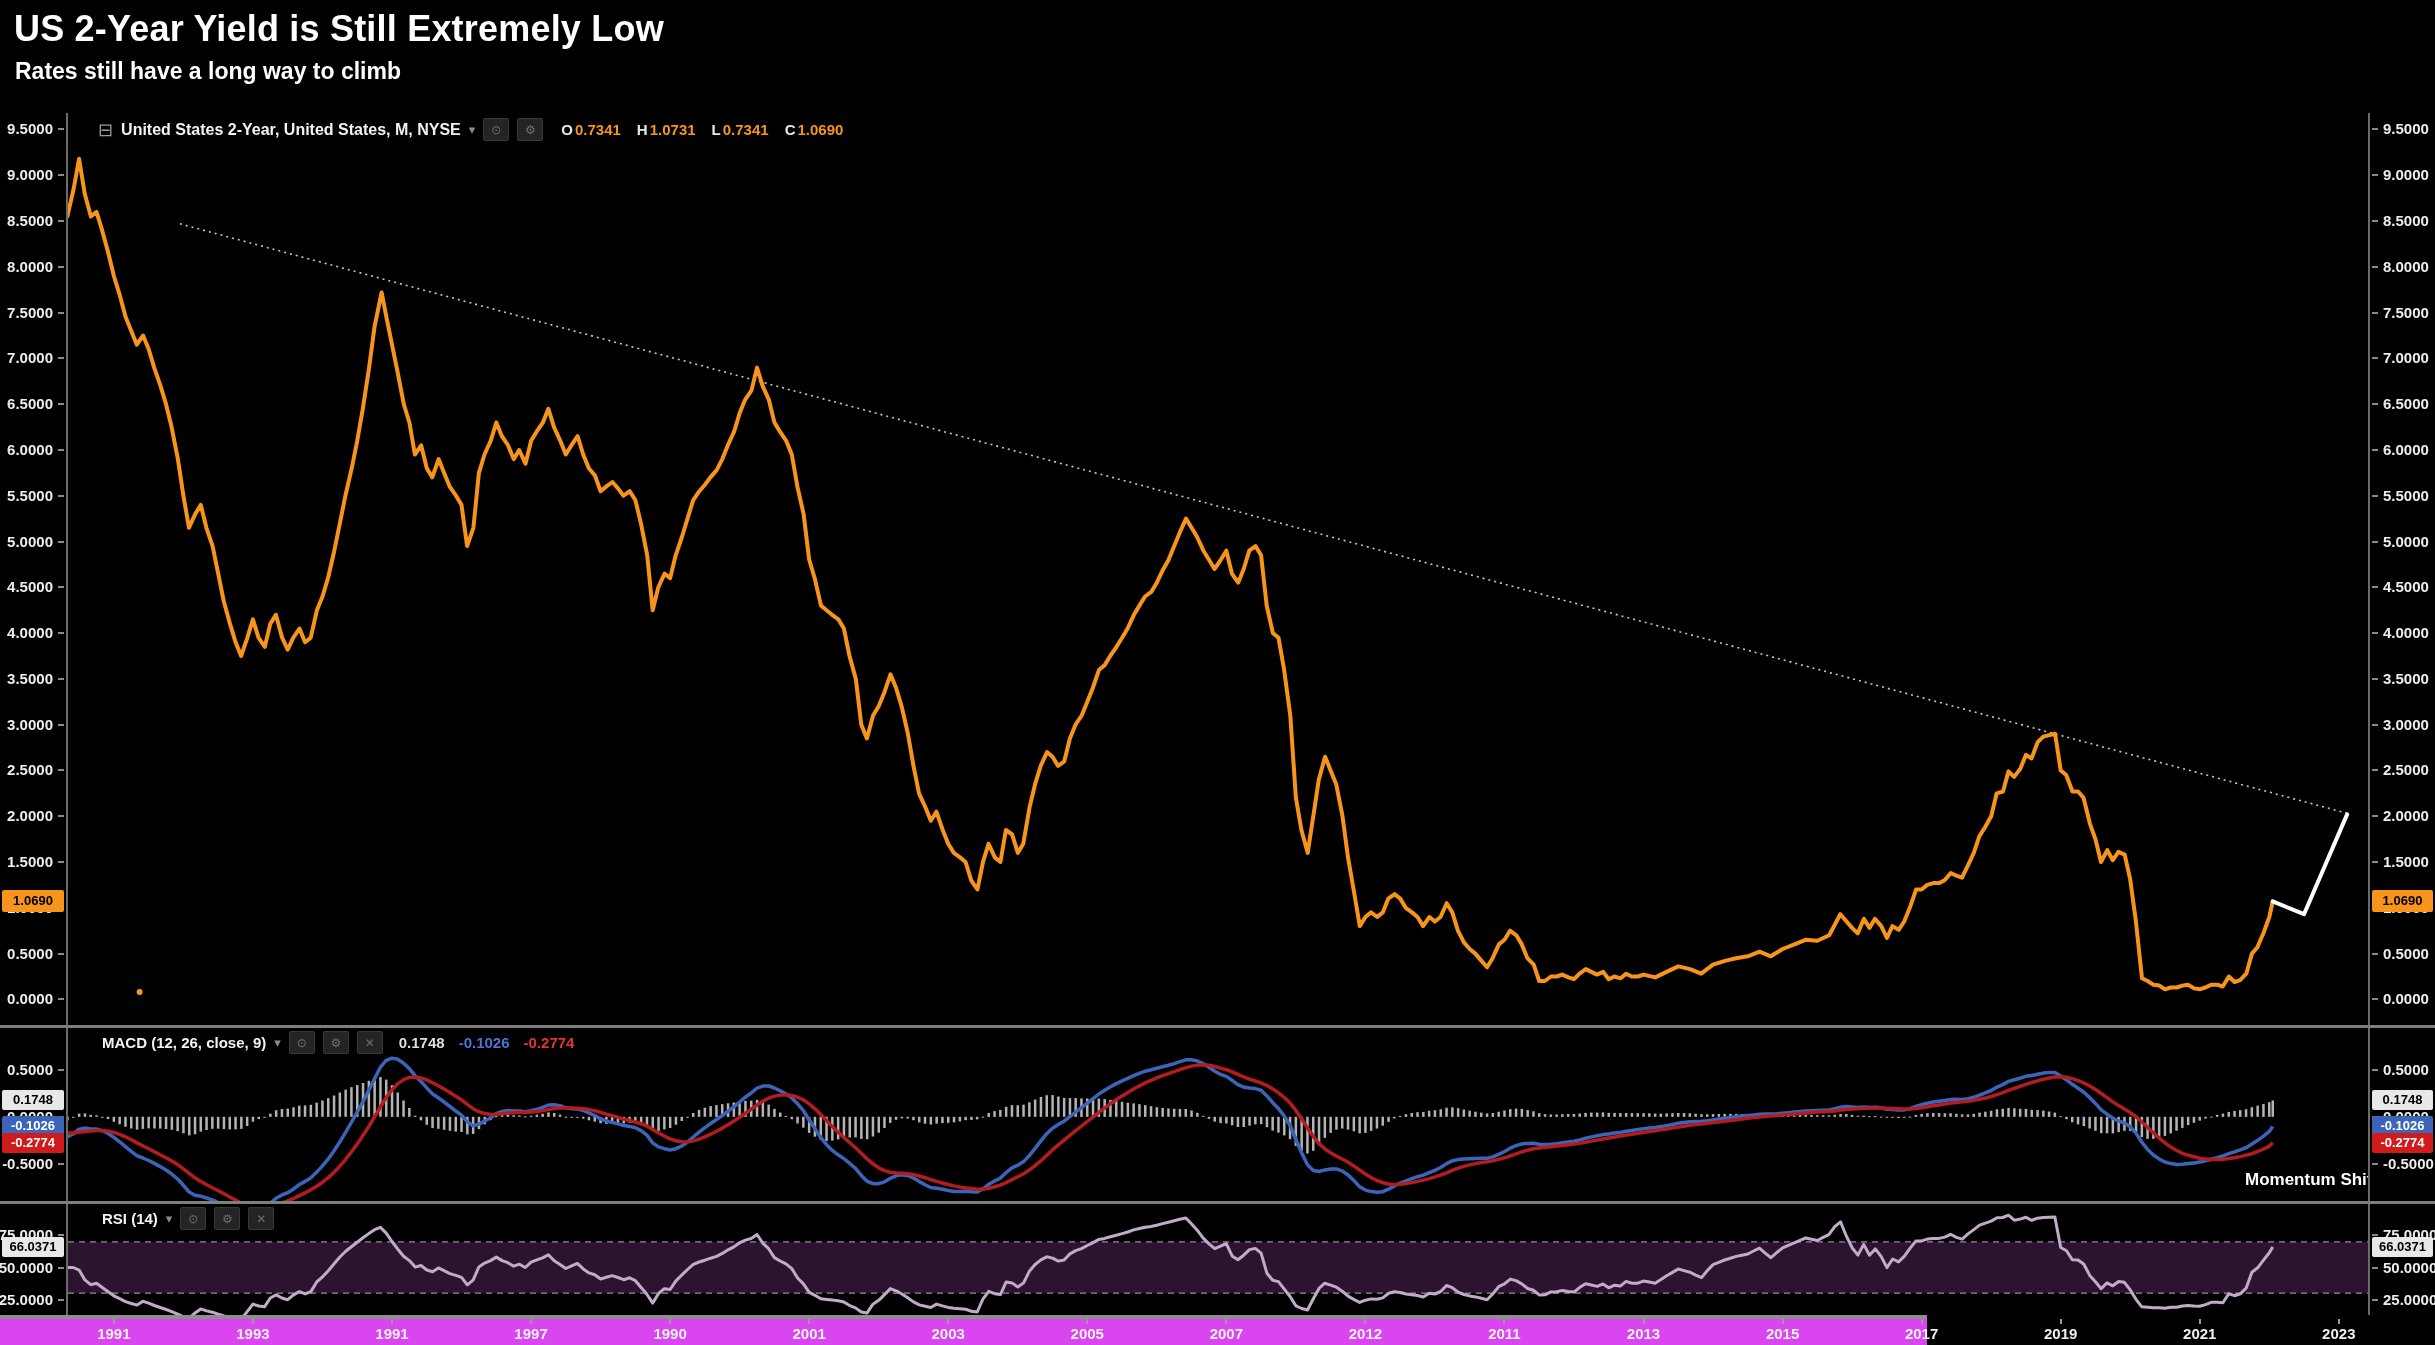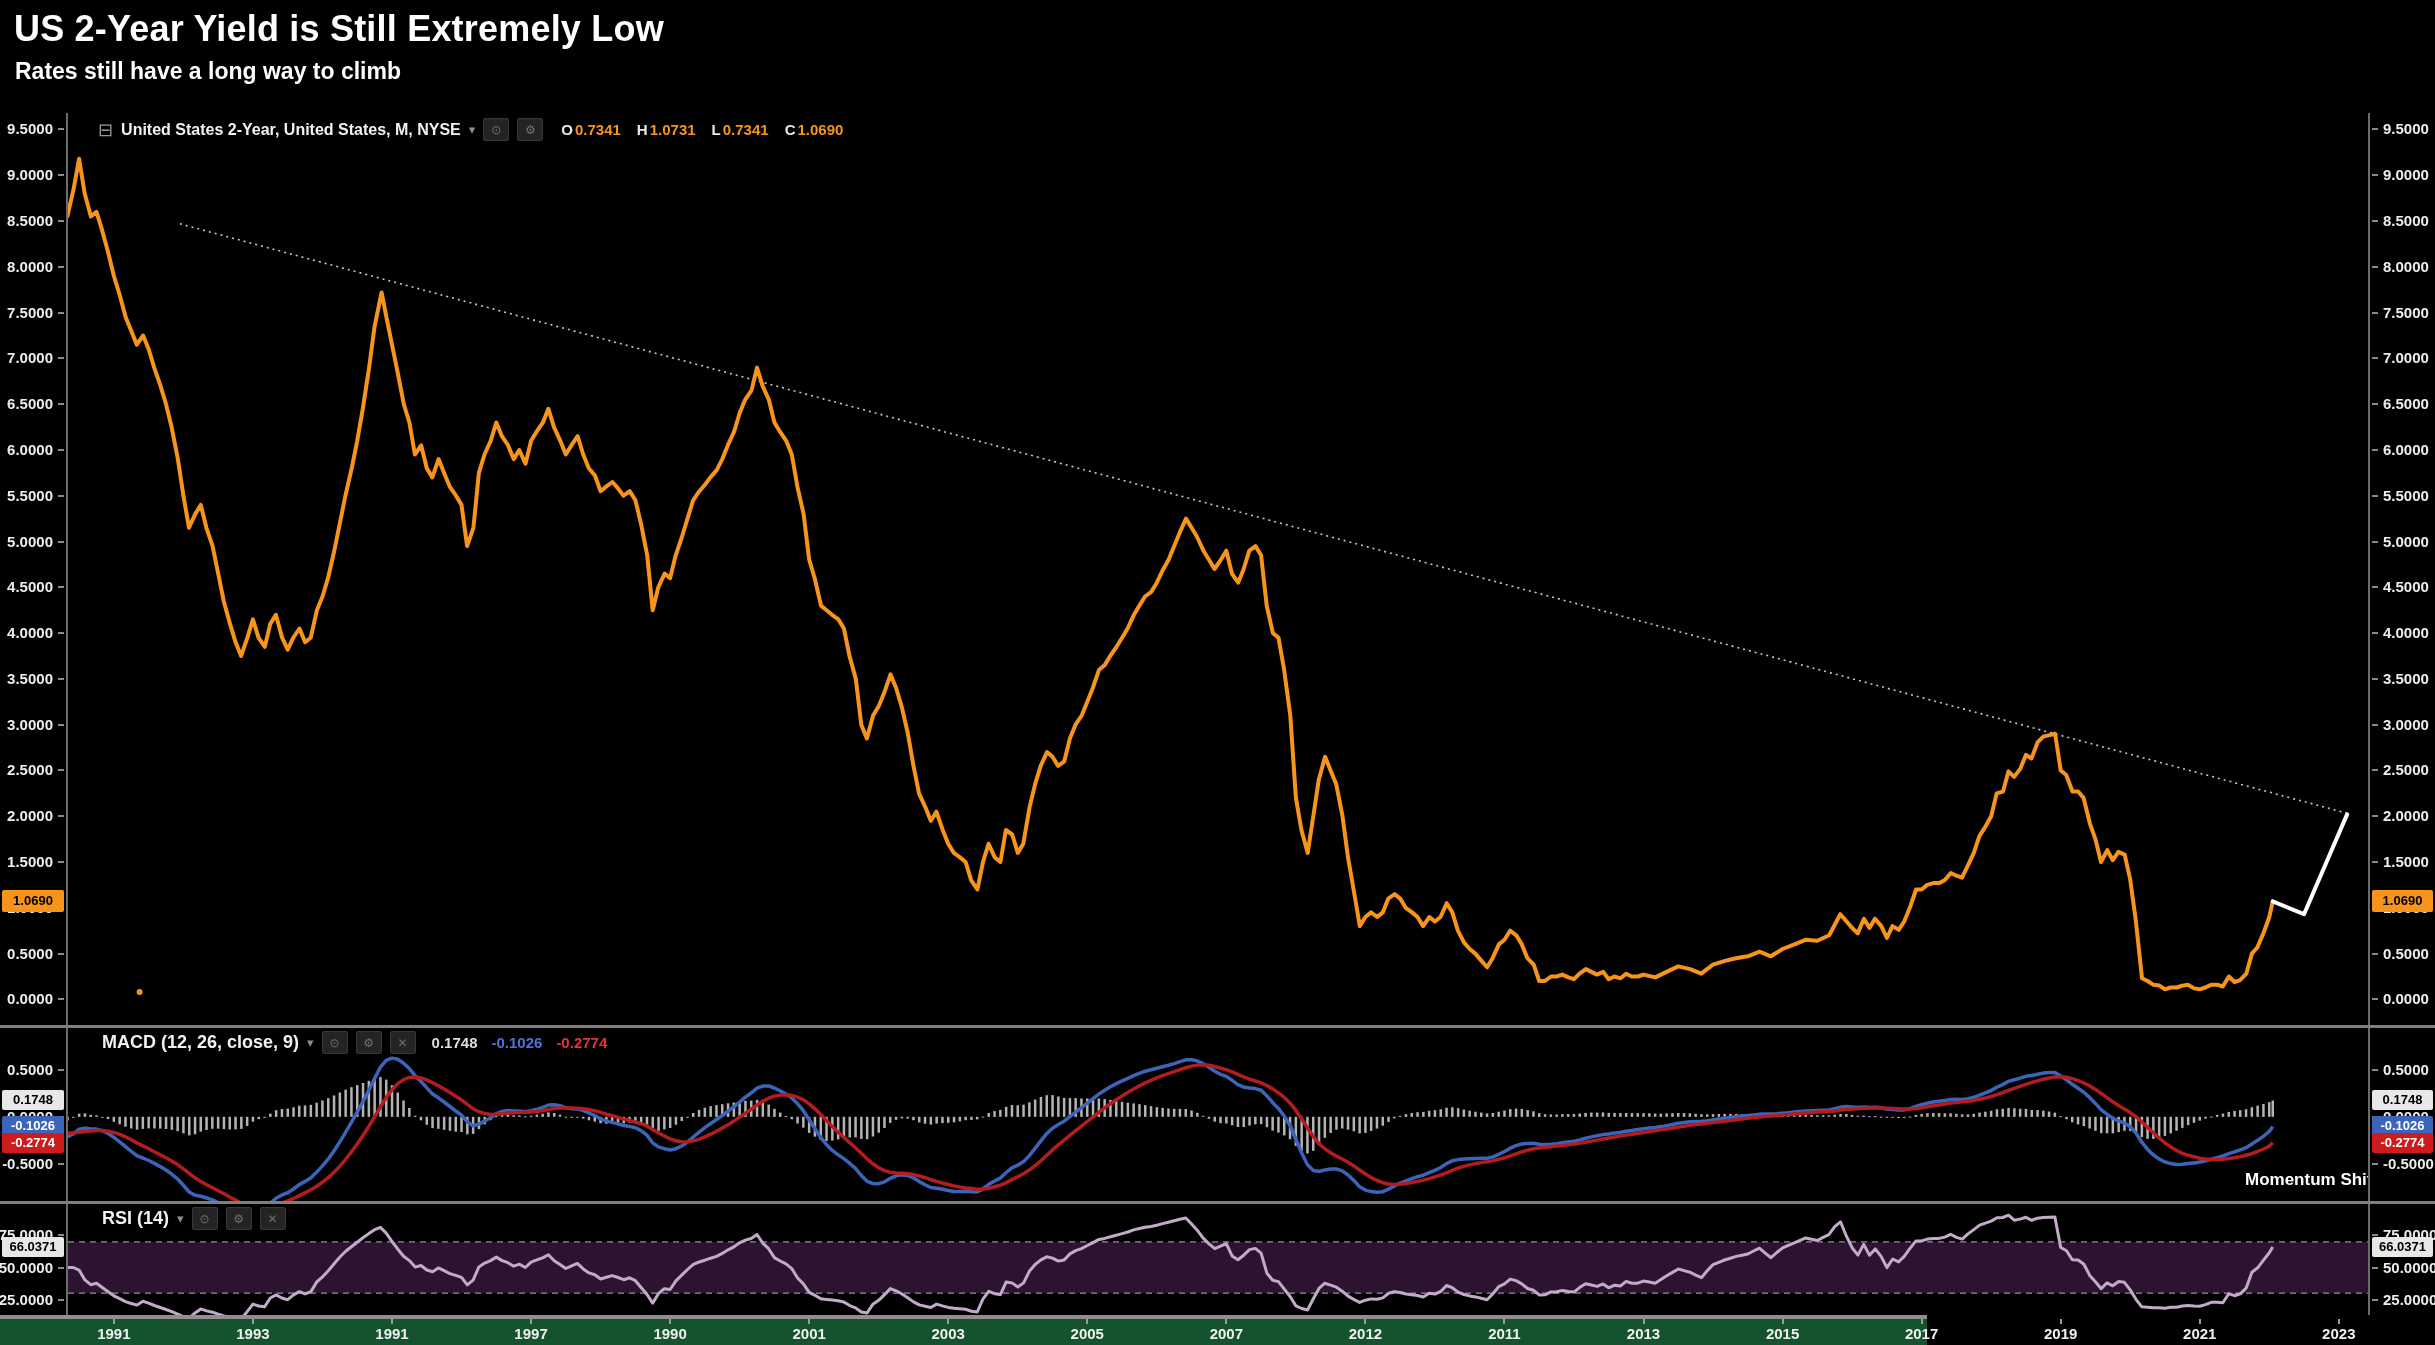--- a/index.html
+++ b/index.html
@@ -1,17 +1,17 @@
 <!DOCTYPE html>
 <html><head>
 <meta charset="utf-8">
 <style>
   html,body{margin:0;padding:0;background:#000;width:2435px;height:1345px;overflow:hidden;
     font-family:"Liberation Sans",sans-serif;-webkit-font-smoothing:antialiased;}
-  #stage{position:relative;width:1927px;height:1345px;background:#14532d;}
+  #stage{position:relative;width:1927px;height:1345px;background:#d946ef;}
   
   #hdr{position:relative;height:113px;background:#000;}
   #title{position:absolute;left:14px;top:8px;font-size:36px;font-weight:700;color:#fff;letter-spacing:.2px;}
   #subtitle{position:absolute;left:15px;top:58px;font-size:23px;font-weight:700;color:#fff;}
   
   .row{position:relative;display:flex;width:2435px;background:#000;}
   #row-main{height:912px;}
   #row-macd{height:176px;border-top:3px solid #7e7e7e;box-sizing:border-box;}
   #row-rsi{height:114px;border-top:3px solid #7e7e7e;box-sizing:border-box;}
   #row-time{height:30px;border-top:4px solid #8f8f8f;box-sizing:border-box;position:relative;}
@@ -25,21 +25,21 @@
   .axis.right .ylab{left:13px;}
   .ytick{position:absolute;width:6px;height:2px;background:#8a8a8a;}
   .axis.left .ytick{right:2px;}
   .axis.right .ytick{left:2px;}
   .badge{position:absolute;left:2px;right:2px;border-radius:2px;font-size:13px;font-weight:700;
     text-align:center;z-index:5;}
   
   .legend{position:absolute;left:30px;top:5px;display:flex;align-items:center;gap:8px;z-index:6;}
   .sym-glyph{font-size:18px;color:#9a9a9a;line-height:18px;}
   .leg-label{font-size:16px;font-weight:700;color:#f2f2f2;white-space:nowrap;}
-  .leg-label.small{font-size:18px;}
+  .leg-label.small{font-size:15px;}
   .caret{font-size:13px;color:#8d8d8d;}
   .ibox{width:24px;height:21px;background:#242424;border:1px solid #383838;border-radius:2px;
     color:#6f6f6f;font-size:12px;display:inline-flex;align-items:center;justify-content:center;}
   .ohlc{display:flex;gap:16px;margin-left:10px;}
   .ohlc .pair{display:flex;gap:2px;}
   .ohlc .k{font-size:15px;font-weight:700;color:#e8e8e8;}
   .ohlc .v{font-size:15px;font-weight:700;color:#f7941c;}
   .leg-vals{display:flex;gap:14px;margin-left:8px;}
   .leg-vals span{font-size:15px;font-weight:700;}
   

